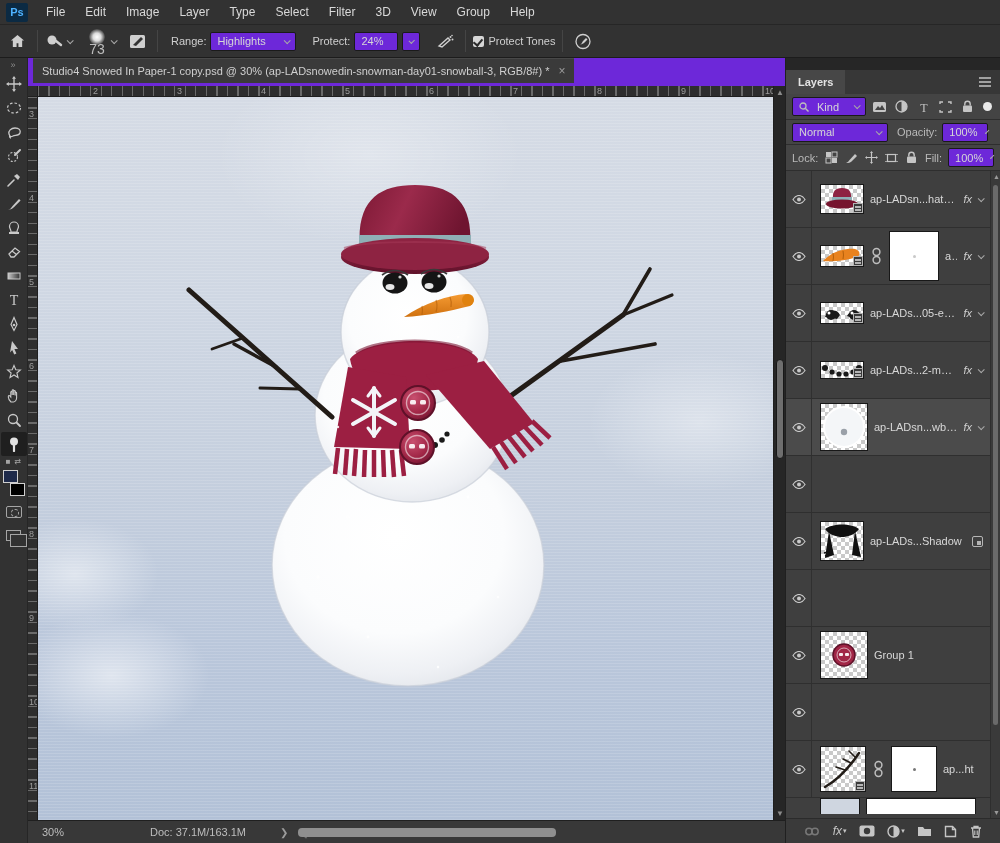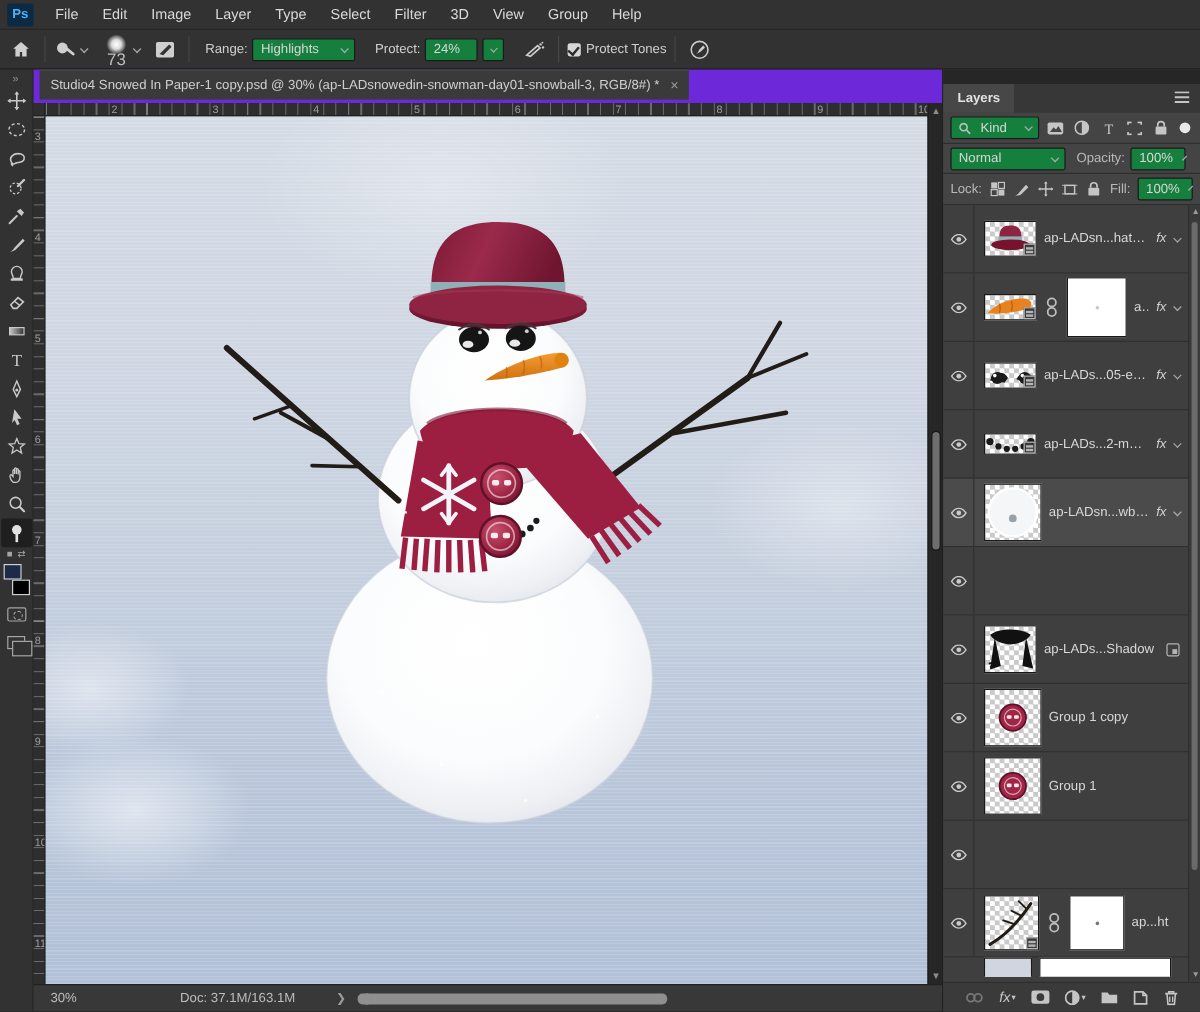--- a/index.html
+++ b/index.html
@@ -13,21 +13,21 @@
   .pslogo { width:22px; height:19px; background:#0b2a43; color:#4db2ff; font-size:11px; font-weight:bold;
             display:flex; align-items:center; justify-content:center; margin:0 8px 0 6px; border-radius:2px; }
   .menuitem { padding:0 10px; height:100%; display:flex; align-items:center; cursor:default; }
 
   
   .optionsbar { height:33px; background:#323232; border-bottom:1px solid #1c1c1c;
                 display:flex; align-items:center; color:#cfcfcf; font-size:11px; }
   .ob-sep { width:1px; height:22px; background:#454545; margin:0 7px; }
   .ob-icon { display:flex; align-items:center; justify-content:center; width:26px; height:26px; }
   .ob-group { display:flex; align-items:center; gap:4px; }
-  .field { background:#15803d; border:1px solid #1a1a1a; border-radius:2px; height:19px;
+  .field { background:#6d28d9; border:1px solid #1a1a1a; border-radius:2px; height:19px;
            display:flex; align-items:center; padding:0 6px; gap:8px; color:#d6d6d6; }
   .chev { width:6px; height:6px; border-right:1.5px solid #a8a8a8; border-bottom:1.5px solid #a8a8a8;
           transform:rotate(45deg) translateY(-1px); display:inline-block; }
   .chev.sm { width:5px; height:5px; }
   .brushprev { display:flex; flex-direction:column; align-items:center; margin:0 2px; }
   .brushdot { width:16px; height:16px; border-radius:50%;
               background:radial-gradient(circle, #ffffff 0%, #dcdcdc 35%, rgba(120,120,120,0) 75%); }
   .brushsize { font-size:14px; color:#bdbdbd; line-height:8px; }
   .cbx { width:11px; height:11px; background:#d7d7d7; border-radius:2px; position:relative; }
   .cbx:after { content:""; position:absolute; left:2px; top:1px; width:4px; height:7px;
@@ -816,49 +816,38 @@
             </div>
           </div>
 
           <div class="lrow">
             <div class="eyecell">
                 <svg width="14" height="9" viewBox="0 0 14 9">
                   <path d="M1 4.5C3 1.5 5 .5 7 .5S11 1.5 13 4.5C11 7.5 9 8.5 7 8.5S3 7.5 1 4.5z" fill="none" stroke="#c9c9c9" stroke-width="1.2"></path>
                   <circle cx="7" cy="4.5" r="2" fill="#c9c9c9"></circle>
                 </svg>
               </div>
+          </div>
+
+          <div class="lrow">
+            <div class="eyecell">
+                <svg width="14" height="9" viewBox="0 0 14 9">
+                  <path d="M1 4.5C3 1.5 5 .5 7 .5S11 1.5 13 4.5C11 7.5 9 8.5 7 8.5S3 7.5 1 4.5z" fill="none" stroke="#c9c9c9" stroke-width="1.2"></path>
+                  <circle cx="7" cy="4.5" r="2" fill="#c9c9c9"></circle>
+                </svg>
+              </div>
             <div class="rowbody">
               <div class="thumb" style="width:48px;height:48px">
                 <svg width="46" height="46" viewBox="0 0 46 46">
                     <circle cx="23" cy="23" r="11" fill="#a12646" stroke="#5f1129" stroke-width="1.5"></circle>
                     <circle cx="23" cy="23" r="7" fill="none" stroke="#fff" stroke-width="1" opacity=".6"></circle>
                     <rect x="18" y="21" width="4" height="3" rx="1" fill="#fff" opacity=".9"></rect>
                     <rect x="24" y="21" width="4" height="3" rx="1" fill="#fff" opacity=".9"></rect>
                   </svg>
               </div>
-              <span class="lname">Group 1 copy</span>
-            </div>
-          </div>
-
-          <div class="lrow">
-            <div class="eyecell">
-                <svg width="14" height="9" viewBox="0 0 14 9">
-                  <path d="M1 4.5C3 1.5 5 .5 7 .5S11 1.5 13 4.5C11 7.5 9 8.5 7 8.5S3 7.5 1 4.5z" fill="none" stroke="#c9c9c9" stroke-width="1.2"></path>
-                  <circle cx="7" cy="4.5" r="2" fill="#c9c9c9"></circle>
-                </svg>
-              </div>
-            <div class="rowbody">
-              <div class="thumb" style="width:48px;height:48px">
-                <svg width="46" height="46" viewBox="0 0 46 46">
-                    <circle cx="23" cy="23" r="11" fill="#a12646" stroke="#5f1129" stroke-width="1.5"></circle>
-                    <circle cx="23" cy="23" r="7" fill="none" stroke="#fff" stroke-width="1" opacity=".6"></circle>
-                    <rect x="18" y="21" width="4" height="3" rx="1" fill="#fff" opacity=".9"></rect>
-                    <rect x="24" y="21" width="4" height="3" rx="1" fill="#fff" opacity=".9"></rect>
-                  </svg>
-              </div>
               <span class="lname">Group 1</span>
             </div>
           </div>
 
           <div class="lrow">
             <div class="eyecell">
                 <svg width="14" height="9" viewBox="0 0 14 9">
                   <path d="M1 4.5C3 1.5 5 .5 7 .5S11 1.5 13 4.5C11 7.5 9 8.5 7 8.5S3 7.5 1 4.5z" fill="none" stroke="#c9c9c9" stroke-width="1.2"></path>
                   <circle cx="7" cy="4.5" r="2" fill="#c9c9c9"></circle>
                 </svg>

